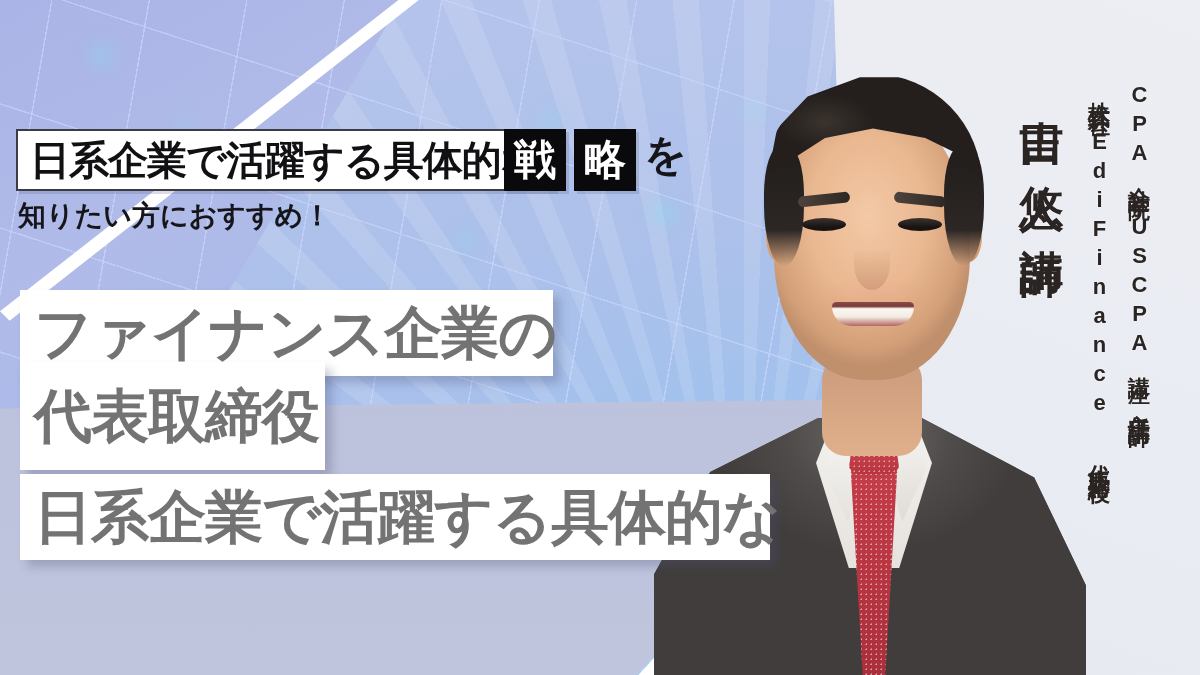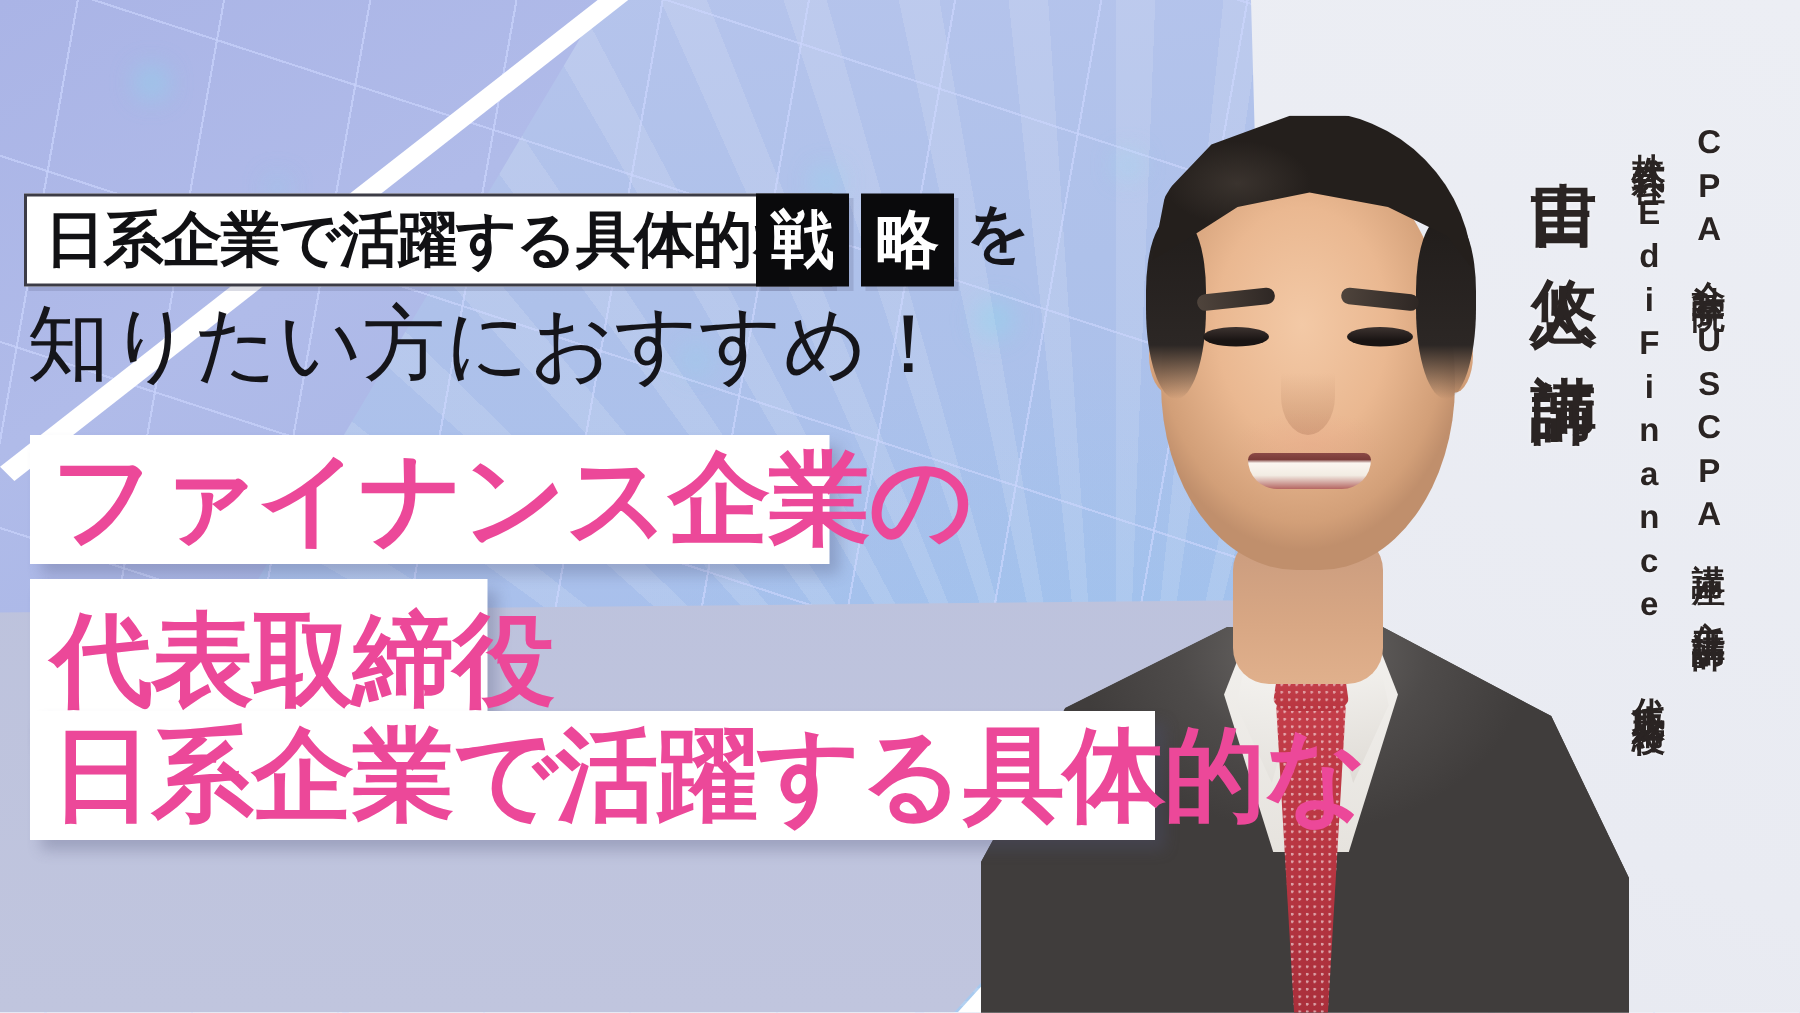--- a/index.html
+++ b/index.html
@@ -196,36 +196,36 @@
     box-shadow:3px 3px 0 rgba(90,96,130,.22);
   }
   .kbox span{font-size:42px;font-weight:700;color:#fff;line-height:1;}
   #kb1{left:504px;} #kb2{left:574px;}
   .kwo{
     position:absolute;left:644px;top:134px;
     font-size:42px;font-weight:700;color:#15151a;line-height:1;
   }
   .kicker2{
     position:absolute;left:18px;top:202px;
-    font-size:55px;font-weight:400;color:#15151a;letter-spacing:0px;
+    font-size:28px;font-weight:700;color:#15151a;letter-spacing:0px;
     line-height:1;white-space:nowrap;
   }
 
   .tbox{
     position:absolute;background:#ffffff;
     display:flex;align-items:center;box-sizing:border-box;
     padding:0 14px;
     box-shadow:7px 7px 9px rgba(78,84,120,.30);
   }
   .tbox span{
-    font-size:68px;font-weight:700;color:#ec4899;line-height:1;
+    font-size:58px;font-weight:700;color:#737373;line-height:1;
     letter-spacing:-1px;white-space:nowrap;
   }
   #t1{left:20px;top:290px;width:533px;height:86px;}
-  #t2{left:20px;top:386px;width:305px;height:108px;}
+  #t2{left:20px;top:362px;width:305px;height:108px;}
   #t3{left:20px;top:474px;width:750px;height:86px;}
 
   
   .vcol{
     position:absolute;
     writing-mode:vertical-rl;text-orientation:upright;
     color:#2a2423;font-weight:700;white-space:nowrap;
     text-shadow:0 0 3px rgba(255,255,255,.6);
   }
   #vname{

